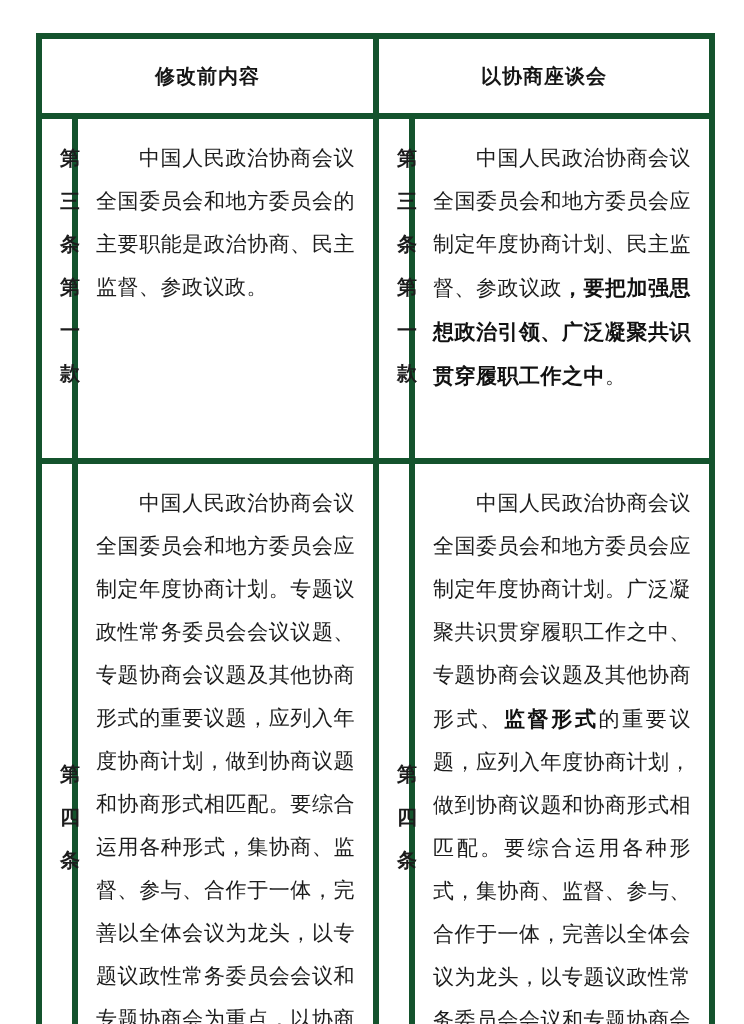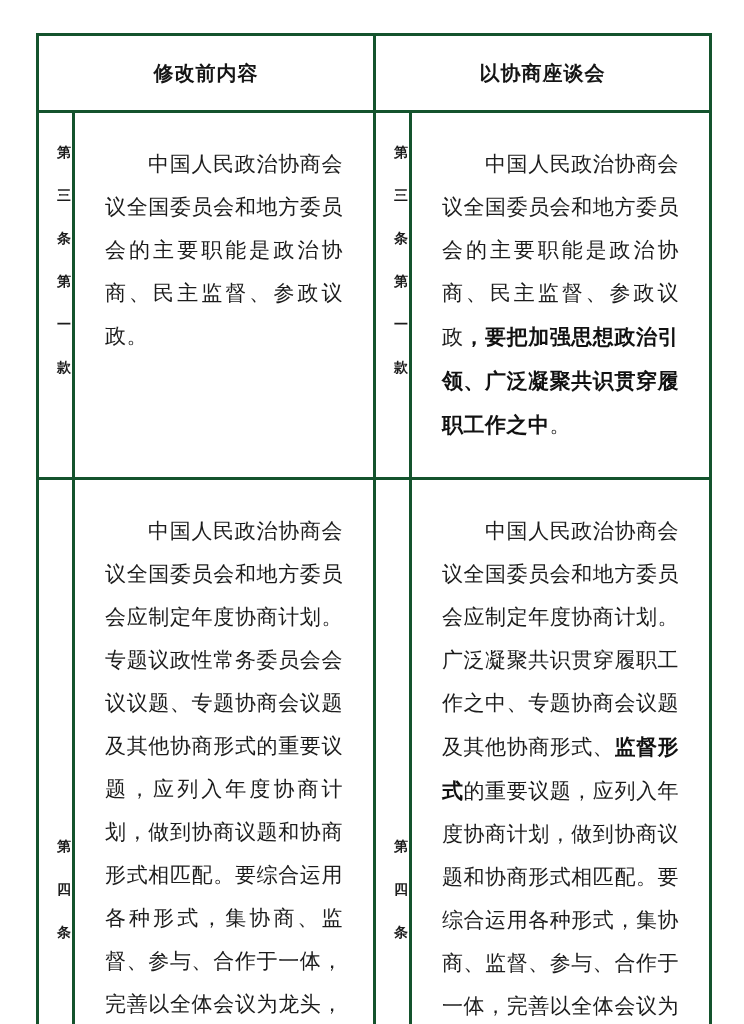--- a/index.html
+++ b/index.html
@@ -21,58 +21,58 @@
   table.cmp {
     position: absolute;
     left: 36px;
     top: 33px;
     width: 673px;
     border-collapse: collapse;
     table-layout: fixed;
     border: 2px solid #3a3a3a;
   }
   table.cmp th, table.cmp td {
-    border: 3px solid #14532d;
+    border: 6px solid #14532d;
     padding: 18px;
     background: #ffffff;
   }
   th.hdr {
     height: 38px;
     font-family: "Liberation Sans", "DejaVu Sans", sans-serif;
     font-weight: bold;
     font-size: 20px;
     letter-spacing: 1px;
     text-align: center;
     vertical-align: middle;
     color: #151515;
   }
   td.article {
     text-align: center;
     vertical-align: top;
     font-weight: bold;
-    font-size: 14px;
+    font-size: 20px;
     line-height: 43px;
     word-break: break-all;
     padding-top: 9px;
   }
   td.article.mid {
     vertical-align: middle;
     padding-top: 0;
   }
   td.content {
     vertical-align: top;
     font-size: 21px;
     line-height: 43px;
     text-align: justify;
     text-justify: inter-character;
     letter-spacing: 0.5px;
     padding: 8px 9px 0 10px;
   }
   td.content p {
-    margin: 12px;
+    margin: 0;
     text-indent: 43px;
   }
   .ins {
     font-family: "Liberation Sans", "DejaVu Sans", sans-serif;
     font-weight: bold;
     color: #111111;
   }
   tr.r1 > td { height: 303px; }
   tr.r2 > td { height: 612px; }
 </style>
@@ -92,21 +92,21 @@
       <th class="hdr" colspan="2">修改前内容</th>
       <th class="hdr" colspan="2">以协商座谈会</th>
     </tr>
     <tr class="r1">
       <td class="article">第三条第一款</td>
       <td class="content">
         <p><span>中国人民政治协商会议全国委员会和地方委员会的主要职能是政治协商、民主监督、参政议政。</span></p>
       </td>
       <td class="article">第三条第一款</td>
       <td class="content">
-        <p><span>中国人民政治协商会议全国委员会和地方委员会的主要职能是政治协商、民主监督、参政议政</span><span class="ins">，要把加强思想政治引领、广泛凝聚共识贯穿履职工作之中</span><span>。</span></p>
+        <p><span>中国人民政治协商会议全国委员会和地方委员会应制定年度协商计划、民主监督、参政议政</span><span class="ins">，要把加强思想政治引领、广泛凝聚共识贯穿履职工作之中</span><span>。</span></p>
       </td>
     </tr>
     <tr class="r2">
       <td class="article mid">第四条</td>
       <td class="content">
         <p><span>中国人民政治协商会议全国委员会和地方委员会应制定年度协商计划。专题议政性常务委员会会议议题、专题协商会议题及其他协商形式的重要议题，应列入年度协商计划，做到协商议题和协商形式相匹配。要综合运用各种形式，集协商、监督、参与、合作于一体，完善以全体会议为龙头，以专题议政性常务委员会会议和专题协商会为重点，以协商座谈会、对口协商会、提案办理协商会等为常态的协商议政格局。</span></p>
       </td>
       <td class="article mid">第四条</td>
       <td class="content">
         <p><span>中国人民政治协商会议全国委员会和地方委员会应制定年度协商计划。广泛凝聚共识贯穿履职工作之中、专题协商会议题及其他协商形式、</span><span class="ins">监督形式</span><span>的重要议题，应列入年度协商计划，做到协商议题和协商形式相匹配。要综合运用各种形式，集协商、监督、参与、合作于一体，完善以全体会议为龙头，以专题议政性常务委员会会议和专题协商会为重点，以协商座谈会、对口协商会、提案办理协商会等为常态的协商议政格局。</span></p>

